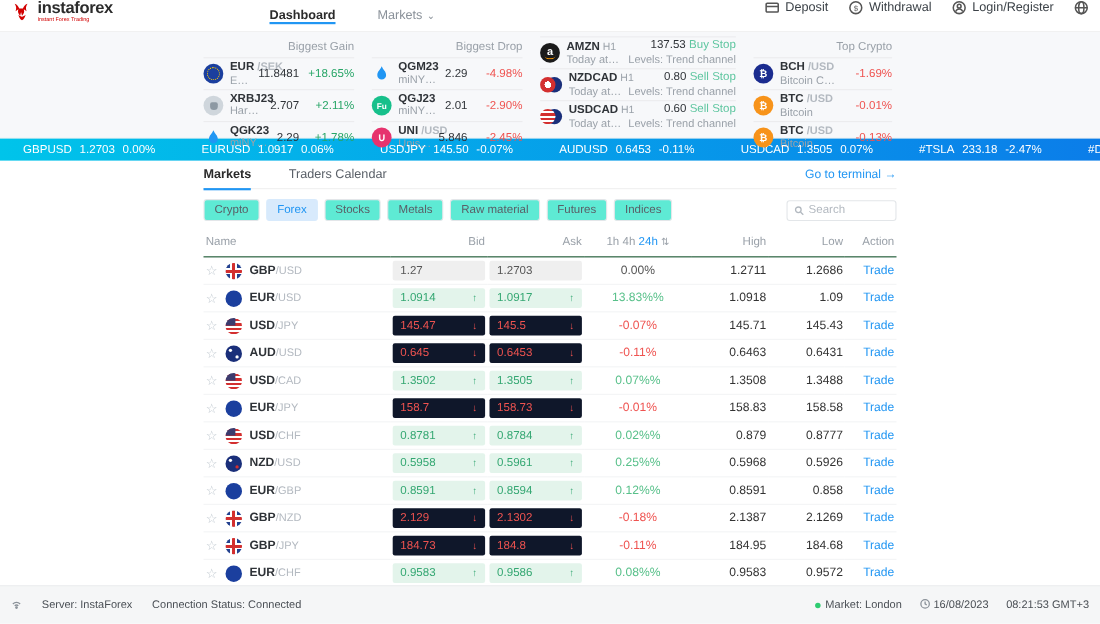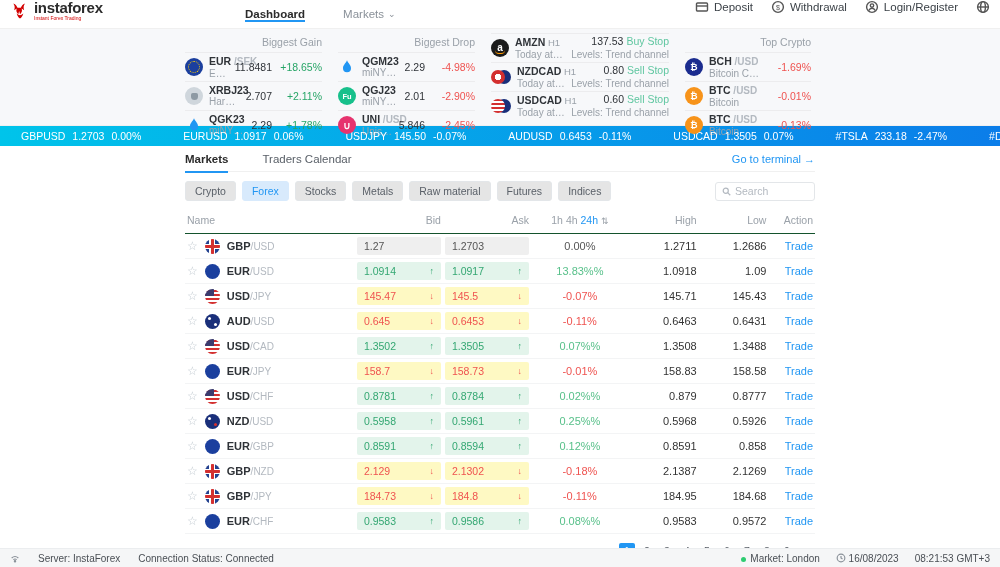--- a/index.html
+++ b/index.html
@@ -78,21 +78,21 @@
 
   
   .main { width:630px; margin:0 auto; }
   .mtabs { display:flex; align-items:center; height:26px; border-bottom:1px solid #f0f0f0; }
   .mtab { margin-right:34px; height:26px; display:flex; align-items:center; font-size:11.5px; color:#5a6068; cursor:pointer; position:relative; }
   .mtab.active { color:#2b2b2b; font-weight:bold; }
   .mtab.active::after { content:""; position:absolute; left:0; right:0; bottom:-1px; height:2px; background:#2196f3; }
   .terminal-link { margin-left:auto; color:#2196f3; font-size:11px; cursor:pointer; }
 
   .filterbar { display:flex; align-items:center; margin:9px 0 7px 0; gap:6px; }
-  .pill { border:1px solid #e3e6e9; border-radius:3px; padding:3px 9px; font-size:10.5px; color:#5a6068; background:#e5e5e5; cursor:pointer; }
+  .pill { border:1px solid #e3e6e9; border-radius:3px; padding:3px 9px; font-size:10.5px; color:#5a6068; background:#5eead4; cursor:pointer; }
   .pill.active { background:#d8eafc; border-color:#d8eafc; color:#2196f3; }
   .searchbox { margin-left:auto; width:100px; height:19px; border:1px solid #e3e6e9; border-radius:3px;
     display:flex; align-items:center; gap:4px; padding:0 6px; color:#b3b9c0; }
   .searchbox svg { width:9px; height:9px; stroke:#b3b9c0; fill:none; stroke-width:1.6; }
   .searchbox input { border:none; outline:none; width:70px; font-size:10.5px; color:#5a6068; background:transparent; }
   .searchbox input::placeholder { color:#b3b9c0; }
 
   table.mkt { width:100%; border-collapse:collapse; }
   .mkt th { font-weight:normal; color:#9aa1a9; font-size:10.5px; text-align:right; padding:6px 2px 7px 2px; border-bottom:1px solid #14532d; }
   .mkt th.c-name { text-align:left; }
@@ -115,36 +115,36 @@
   .flag-us { background:repeating-linear-gradient(0deg,#d32f2f 0 2px,#fff 2px 4px); }
   .flag-us::after { content:""; position:absolute; left:0; top:0; width:60%; height:47%; background:#3c3b6e; }
   .flag-au,.flag-nz { background:#1a2f7a; }
   .flag-au::after { content:""; position:absolute; left:3px; top:3px; width:3px; height:3px; border-radius:50%; background:#fff; box-shadow:6px 6px 0 #fff; }
   .flag-nz::after { content:""; position:absolute; left:3px; top:3px; width:3px; height:3px; border-radius:50%; background:#fff; box-shadow:6px 6px 0 #d32f2f; }
   .base { font-weight:bold; color:#2f3338; font-size:11px; }
   .quote { color:#b3b9c0; font-size:10px; }
   .qbox { display:flex; justify-content:space-between; align-items:center; width:84px; height:18px;
     border-radius:2px; padding:0 7px; font-size:10.5px; }
   .qbox.up { background:#e3f4eb; color:#34a772; }
-  .qbox.down { background:#fef9c3; color:#ef5350; }
+  .qbox.down { background:#0f172a; color:#ef5350; }
   .qbox.flat { background:#efefef; color:#555; }
   .qbox .arr { font-size:9px; }
   .chg-up { color:#58c08a; } .chg-down { color:#ef5350; } .chg-flat { color:#555; }
   .trade { color:#2196f3; cursor:pointer; }
   .hdr-chg-sel { color:#2196f3; }
   .sorticon { color:#9aa1a9; font-size:9px; }
 
   .pagination { display:flex; justify-content:flex-end; align-items:center; gap:4px; padding:9px 0 8px 0; }
   .pg { min-width:16px; height:16px; display:flex; align-items:center; justify-content:center;
     font-size:10.5px; color:#5a6068; border-radius:2px; cursor:pointer; }
   .pg.active { background:#2196f3; color:#fff; }
   .pg.nav { color:#2196f3; font-size:13px; }
 
   
-  .footer { position:absolute; left:0; right:0; bottom:0; height:19px; background:#f5f6f7; border-top:1px solid #ebedef;
+  .footer { position:absolute; left:0; right:0; bottom:0; height:35px; background:#f5f6f7; border-top:1px solid #ebedef;
     display:flex; align-items:center; padding:0 10px; gap:18px; font-size:10px; color:#4a4f55; }
   .f-right { margin-left:auto; display:flex; align-items:flex-end; gap:16px; }
   .dot-green { width:5px; height:5px; border-radius:50%; background:#2ecc71; display:inline-block; margin-right:4px; }
   .f-ico svg { width:10px; height:10px; stroke:#8a9199; fill:none; stroke-width:1.4; vertical-align:-1px; }
 </style>
 </head>
 <body>
 
 <div class="header">
   <div class="logo">

